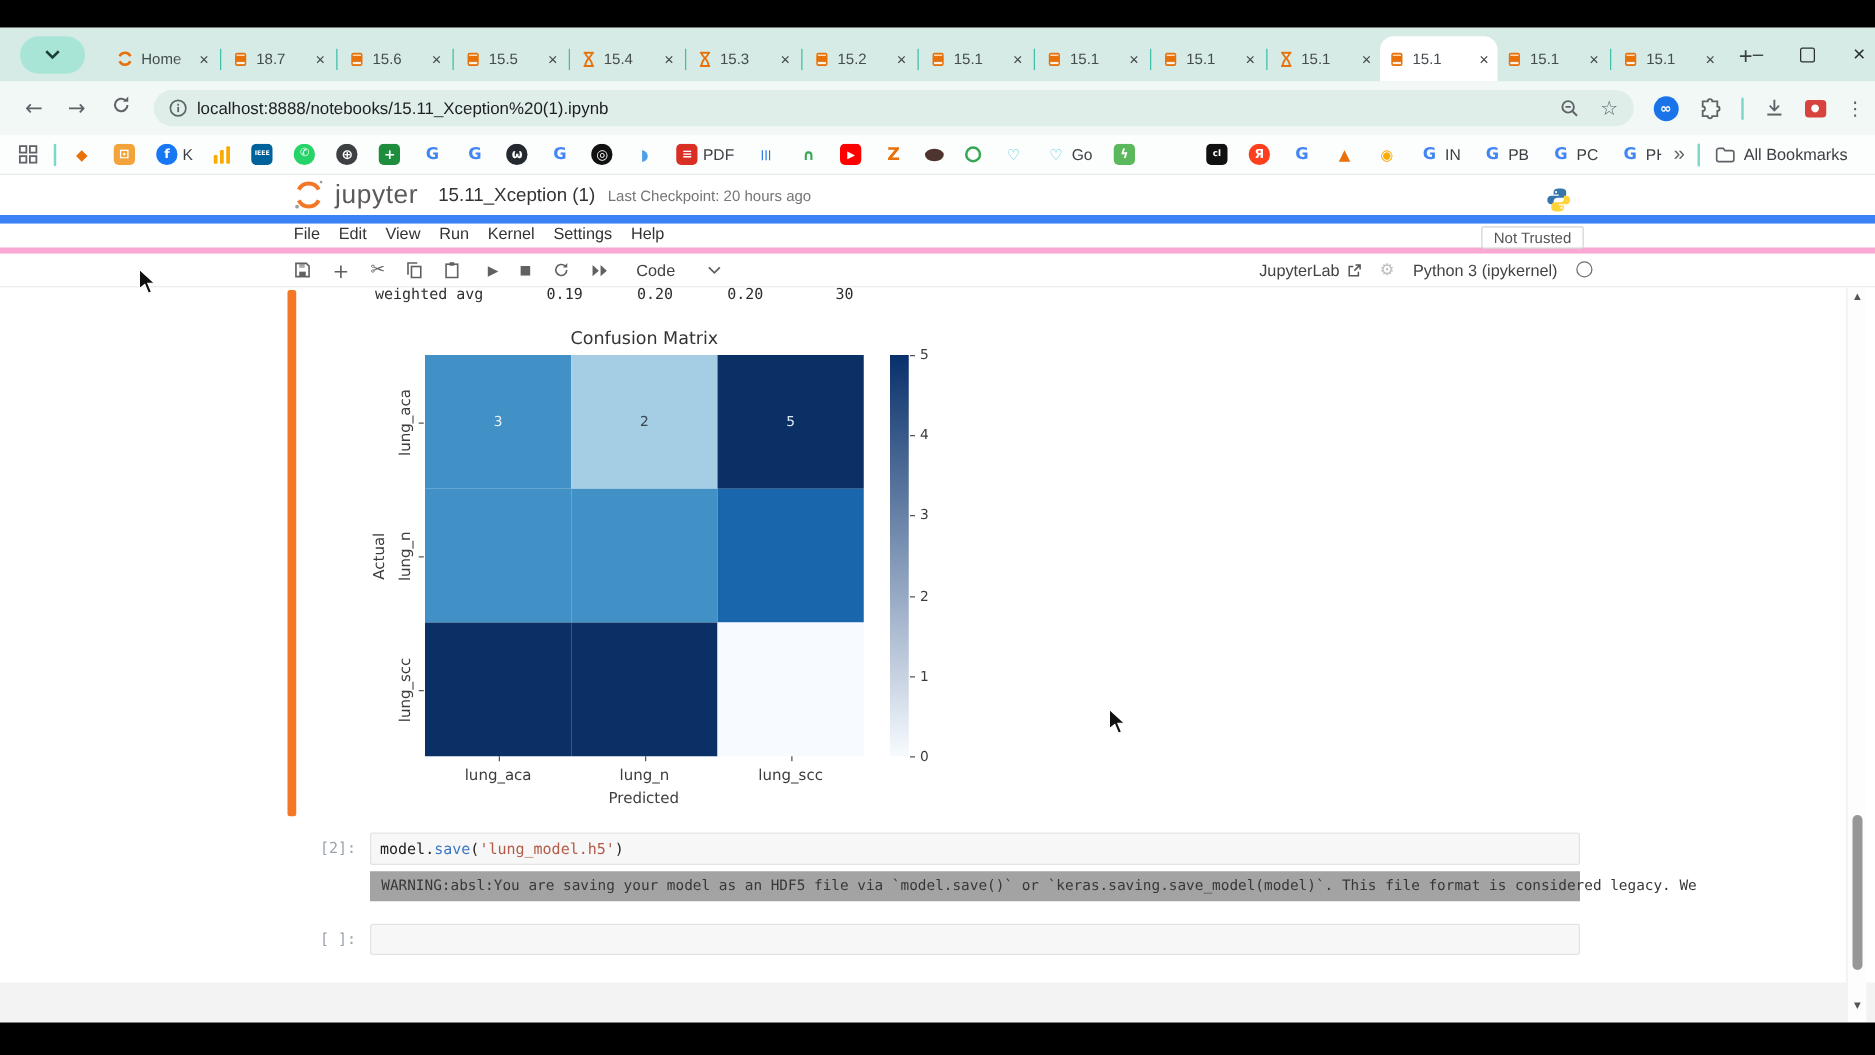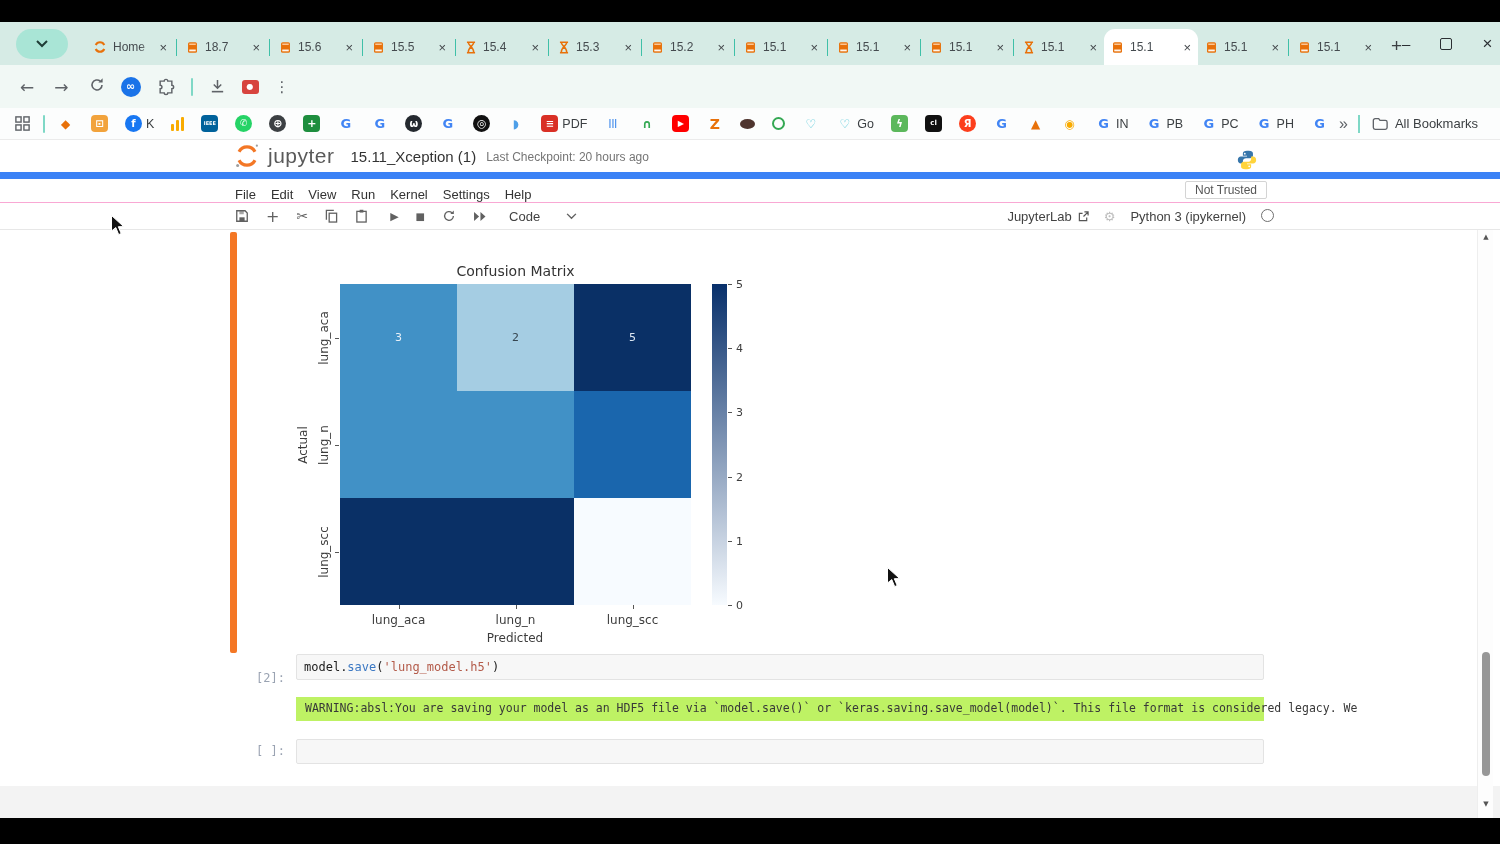--- a/index.html
+++ b/index.html
@@ -63,21 +63,21 @@
   
   #jp-header{position:absolute;top:140px;left:0;width:1500px;height:39px;background:#fff;
              display:flex;align-items:center;border-bottom:7px solid #3b82f6;box-sizing:border-box;}
   .jp-logo{margin-left:232px;display:flex;}
   .jp-wordmark{font-size:21px;color:#5a5a5a;margin-left:6px;letter-spacing:.5px;}
   .nb-title{font-size:15px;color:#333;margin-left:16px;}
   .nb-checkpoint{font-size:12px;color:#757575;margin-left:10px;margin-top:2px;}
   .py-logo{position:absolute;right:242px;top:9px;}
   
   #jp-menubar{position:absolute;top:179px;left:0;width:1500px;height:24px;background:#fff;
-              border-bottom:1px solid #f9a8d4;display:flex;align-items:flex-end;box-sizing:border-box;}
+              border-bottom:5px solid #f9a8d4;display:flex;align-items:flex-start;box-sizing:border-box;}
   #jp-menu{display:flex;gap:15px;margin-left:235px;}
   .menu-item{font-size:13px;color:#333;}
   .trust-badge{position:absolute;right:233px;top:2px;border:1px solid #d4d4d4;border-radius:2px;
                padding:1px 9px;font-size:12px;color:#555;background:#fff;}
   
   #jp-toolbar{position:absolute;top:203px;left:0;width:1500px;height:27px;background:#fff;
               border-bottom:1px solid #e7e7e7;display:flex;align-items:center;box-sizing:border-box;}
   .tb-ic{margin-left:17px;color:#616161;font-family:"DejaVu Sans",sans-serif;font-size:12px;display:flex;align-items:center;flex:none;}
   .tb-ic:first-child{margin-left:235px;}
   .cell-type{display:flex;align-items:center;gap:26px;margin-left:22px;font-size:13px;color:#424242;}
@@ -102,21 +102,21 @@
         font-family:"DejaVu Sans",sans-serif;}
   .tickmark{position:absolute;background:#555;}
   #cbar{position:absolute;left:712px;top:54px;width:15px;height:321px;
         background:linear-gradient(180deg,#08306b,#f7fbff);}
   .cbar-tick-label{position:absolute;font-size:11px;color:#3d3d3d;transform:translateY(-50%);
                    font-family:"DejaVu Sans",sans-serif;}
   
   .prompt{position:absolute;left:256px;font-size:12px;color:#9aa3b2;}
   .cell-input{position:absolute;left:296px;width:968px;background:#f7f7f7;border:1px solid #e3e3e3;
               border-radius:2px;box-sizing:border-box;}
-  #cell2-input{top:424px;height:26px;}
+  #cell2-input{top:436px;height:26px;}
   #code-line{padding-left:7px;font-size:12px;line-height:24px;white-space:pre;}
   #warn-box{position:absolute;left:296px;top:467px;width:968px;background:#ffdddd;box-sizing:border-box;
             padding:4px 9px;font-size:11.5px;line-height:15.5px;color:#383838;white-space:pre;}
   #empty-input{top:509px;height:25px;background:#f7f7f7;}
   
   #scrollbar{position:absolute;left:1477px;top:0;width:16px;height:588px;background:#fdfdfd;
              border-left:1px solid #eee;box-sizing:border-box;}
   .sb-arrow{position:absolute;left:0;width:16px;text-align:center;font-size:7px;color:#555;
             font-family:"DejaVu Sans",sans-serif;}
   #sb-thumb{position:absolute;left:3.5px;top:422px;width:8px;height:124px;background:#979797;border-radius:4px;}
@@ -304,20 +304,36 @@
 
 <div id="chrome-bar">
   <span class="nav-ic">←</span>
   <span class="nav-ic">→</span>
   <span class="nav-ic">
     <svg width="16" height="16" viewBox="0 0 16 16">
         <path fill="none" stroke="#5f6368" stroke-width="1.6" d="M13 8a5 5 0 1 1-1.7-3.8"></path>
         <path fill="#5f6368" d="M13.6 1.2v4.2H9.4z"></path>
       </svg>
   </span>
+  <div class="addr-pill">
+    <svg width="15" height="15" viewBox="0 0 16 16">
+        <circle cx="8" cy="8" r="6.6" fill="none" stroke="#5f6368" stroke-width="1.4"></circle>
+        <rect x="7.3" y="7" width="1.5" height="4.4" fill="#5f6368"></rect>
+        <rect x="7.3" y="4.3" width="1.5" height="1.6" fill="#5f6368"></rect>
+      </svg>
+    <span class="url-text">localhost:8888/notebooks/15.11_Xception%20(1).ipynb</span>
+    <div class="pill-right">
+      <svg width="16" height="16" viewBox="0 0 16 16">
+          <circle cx="6.5" cy="6.5" r="4.6" fill="none" stroke="#5f6368" stroke-width="1.5"></circle>
+          <line x1="4.4" y1="6.5" x2="8.6" y2="6.5" stroke="#5f6368" stroke-width="1.4"></line>
+          <line x1="10" y1="10" x2="13.6" y2="13.6" stroke="#5f6368" stroke-width="1.6"></line>
+        </svg>
+      <span class="glyph" style="font-size:16px">☆</span>
+    </div>
+  </div>
   <div class="outer-ics">
     <span class="colab-ic">∞</span>
     <svg width="18" height="18" viewBox="0 0 20 20">
         <path fill="none" stroke="#5f6368" stroke-width="1.6" d="M8 3.5a2 2 0 0 1 4 0h4.5v4.5a2 2 0 0 1 0 4v4.5H12a2 2 0 0 1-4 0H3.5V12a2 2 0 0 0 0-4V3.5z"></path>
       </svg>
     <span class="teal-sep"></span>
     <svg width="17" height="17" viewBox="0 0 18 18">
         <path fill="#5f6368" d="M8.2 2h1.6v7l2.6-2.6 1.1 1.1L9 12 4.5 7.5l1.1-1.1L8.2 9z"></path>
         <rect x="3" y="13.6" width="12" height="1.7" fill="#5f6368"></rect>
       </svg>
@@ -410,21 +426,21 @@
         <span class="fav plain" style="color: rgb(83, 199, 216); font-size: 12px;">♡</span>
       </div>
       <div class="bm">
         <span class="fav plain" style="color: rgb(83, 199, 216); font-size: 12px;">♡</span>
         <span class="bm-label">Go</span>
       </div>
       <div class="bm">
         <span class="fav" style="background: rgb(92, 184, 92); color: rgb(255, 255, 255); font-size: 10px;">ϟ</span>
       </div>
       <div class="bm">
-        <span class="fav" style="background: rgb(17, 17, 17); color: rgb(255, 255, 255); font-size: 7px;">cl</span>
+        <span class="fav" style="background: rgb(17, 17, 17); color: rgb(255, 255, 255); font-size: 7px; margin-left: 40px;">cl</span>
       </div>
       <div class="bm">
         <span class="fav circle" style="background: rgb(252, 63, 29); color: rgb(255, 255, 255);">Я</span>
       </div>
       <div class="bm">
         <span class="fav plain" style="color: rgb(66, 133, 244); font-size: 13px;">G</span>
       </div>
       <div class="bm">
         <span class="fav plain" style="color: rgb(232, 113, 10); font-size: 12px;">▲</span>
       </div>
@@ -545,20 +561,21 @@
     </span>
     <span class="gear">⚙</span>
     <span>Python 3 (ipykernel)</span>
     <span class="kernel-circle"></span>
   </span>
 </div>
 
 <div id="nb-main">
   <div class="doc-end"></div>
   <div class="active-cell-bar"></div>
+  <div class="prev-out mono">weighted avg       0.19      0.20      0.20        30</div>
 
   <div>
     <div class="fig-title">Confusion Matrix</div>
     <div id="hm-grid">
         <div class="hm-cell" style="background: rgb(65, 145, 198); color: rgb(233, 241, 248);">3</div>
         <div class="hm-cell" style="background: rgb(165, 205, 227); color: rgb(54, 69, 79);">2</div>
         <div class="hm-cell" style="background: rgb(10, 48, 102); color: rgb(221, 231, 242);">5</div>
         <div class="hm-cell" style="background: rgb(65, 145, 198);"></div>
         <div class="hm-cell" style="background: rgb(65, 145, 198);"></div>
         <div class="hm-cell" style="background: rgb(26, 102, 173);"></div>
@@ -595,21 +612,21 @@
         <div class="cbar-tick-label" style="left: 736px; top: 375px;">0</div>
       </div>
     <div id="cbar"></div>
   </div>
 
   <div class="prompt mono" style="top:441px">[2]:</div>
   <div class="cell-input" id="cell2-input">
     <div id="code-line" class="mono"><span style="color: rgb(33, 33, 33);">model</span><span style="color: rgb(33, 33, 33);">.</span><span style="color: rgb(59, 120, 195);">save</span><span style="color: rgb(33, 33, 33);">(</span><span style="color: rgb(179, 90, 73);">'lung_model.h5'</span><span style="color: rgb(33, 33, 33);">)</span></div>
   </div>
 
-  <div id="warn-box" class="mono" style="background: #bef264; text-align: center;"><div>WARNING:absl:You are saving your model as an HDF5 file via `model.save()` or `keras.saving.save_model(model)`. This file format is considered legacy. We</div></div>
+  <div id="warn-box" class="mono" style="background: #a3a3a3; text-align: center;"><div>WARNING:absl:You are saving your model as an HDF5 file via `model.save()` or `keras.saving.save_model(model)`. This file format is considered legacy. We</div></div>
 
   <div class="prompt mono" style="top:514px">[ ]:</div>
   <div class="cell-input" id="empty-input"></div>
 
   <div id="scrollbar">
     <span class="sb-arrow" style="top:3px">▲</span>
     <div id="sb-thumb"></div>
     <span class="sb-arrow" style="top:570px">▼</span>
   </div>
 </div>

